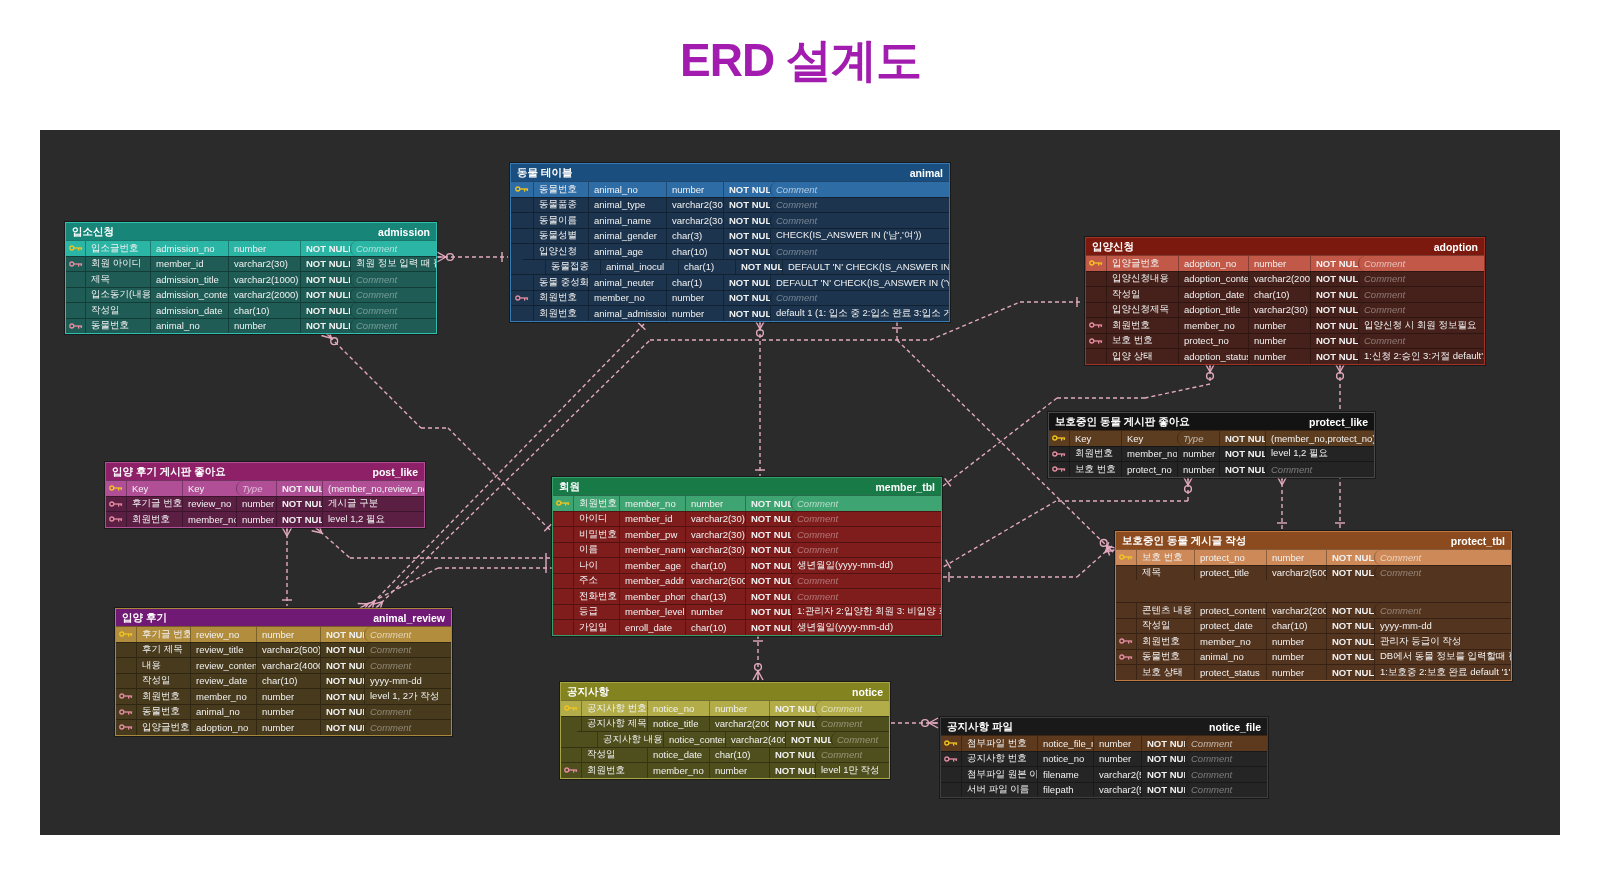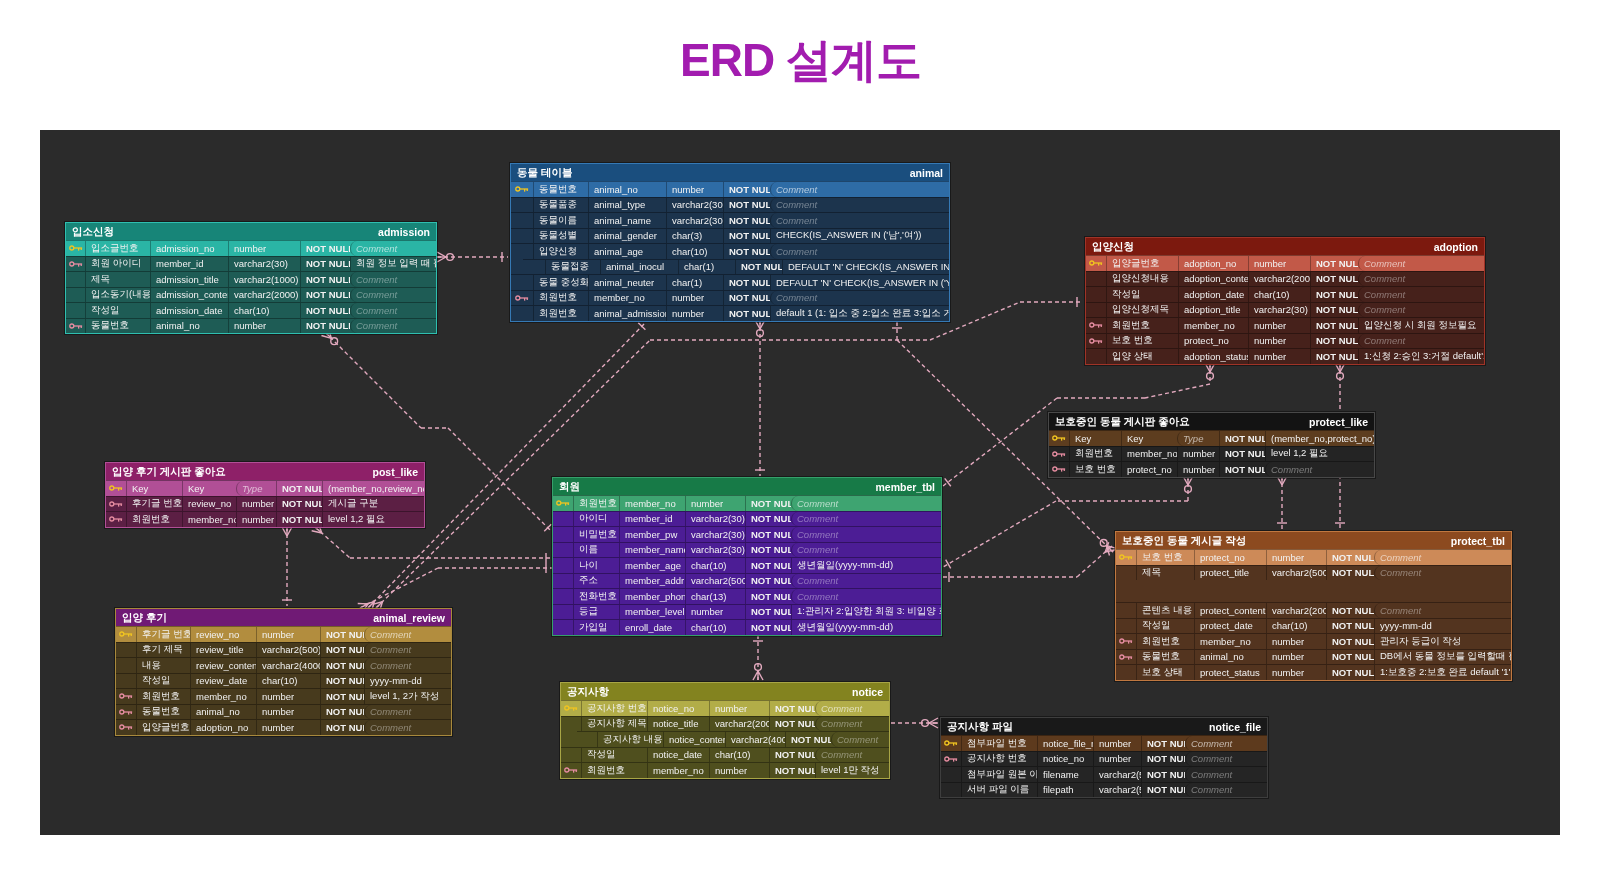--- a/index.html
+++ b/index.html
@@ -428,21 +428,21 @@
             <line x1="14" y1="4" x2="14" y2="6.3" stroke="#e58ca0" stroke-width="1.5"></line>
           </svg>
         </div>
         <div>회원번호</div>
         <div>member_no</div>
         <div>number</div>
         <div class="nn">NOT NULL</div>
         <div>level 1,2 필요</div>
       </div>
     </div>
-    <div class="erd-table" style="left: 512px; top: 347px; width: 390px; border: 1px solid rgb(53, 160, 107); background: #4c1d95;">
+    <div class="erd-table" style="left: 512px; top: 347px; width: 390px; border: 1px solid rgb(53, 160, 107); background: #7f1d1d;">
       <div class="tbl-head" style="background: rgb(23, 122, 71);">
         <span>회원</span>
         <span>member_tbl</span>
       </div>
       <div class="tbl-row hl" style="grid-template-columns: 20px 46px 66px 60px 46px 1fr; background: rgb(62, 164, 113);">
         <div>
           <svg class="keysvg" width="14" height="8" viewBox="0 0 16 8">
             <circle cx="3.2" cy="4" r="2.3" fill="none" stroke="#f0c420" stroke-width="1.5"></circle>
             <line x1="5.6" y1="4" x2="15" y2="4" stroke="#f0c420" stroke-width="1.5"></line>
             <line x1="11" y1="4" x2="11" y2="7" stroke="#f0c420" stroke-width="1.5"></line>

